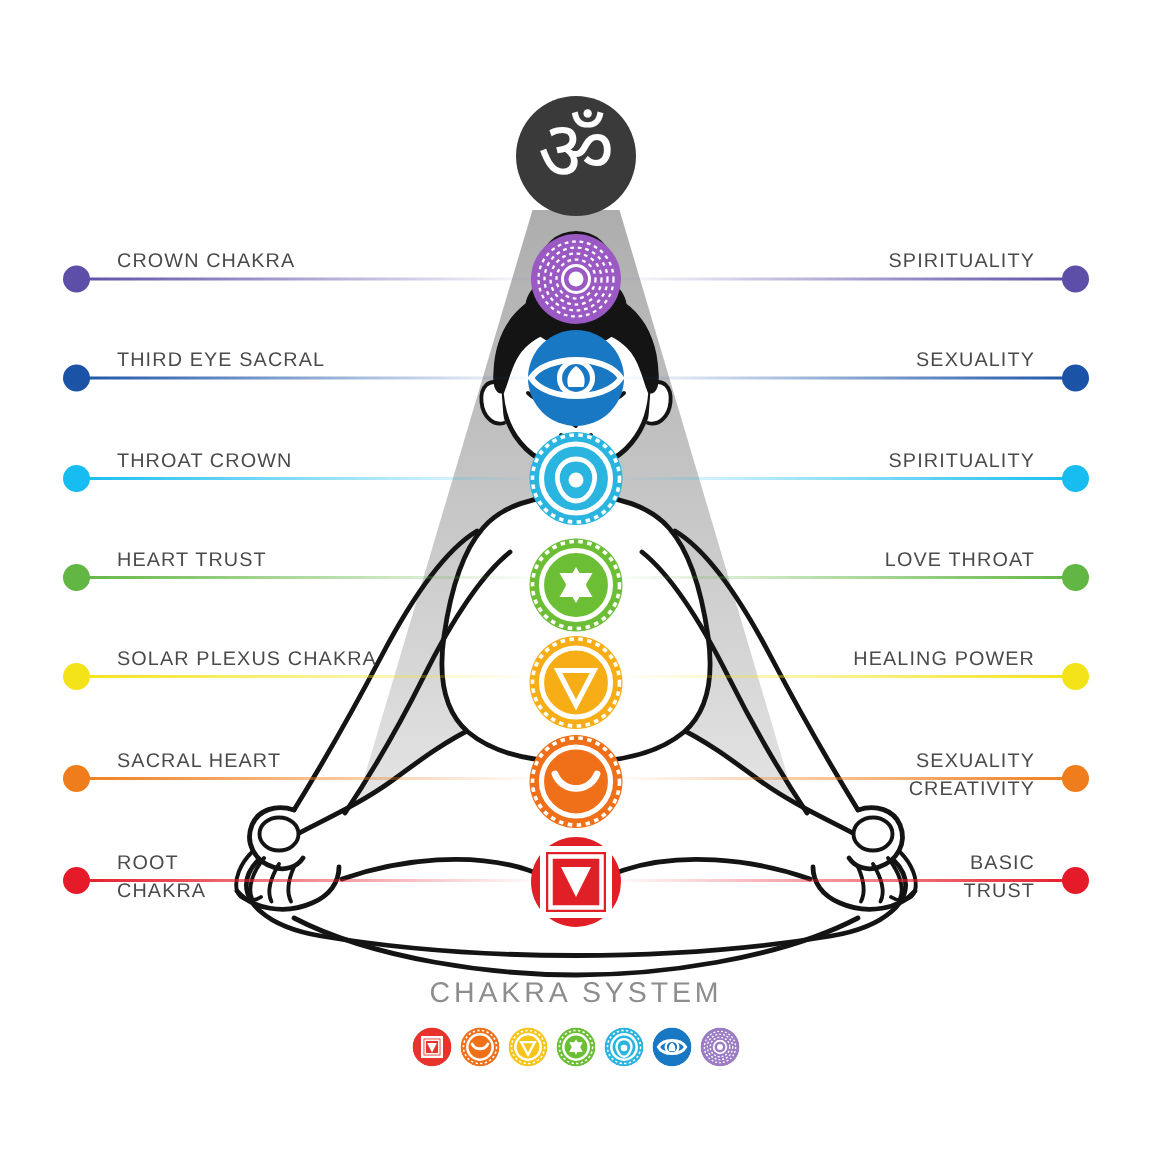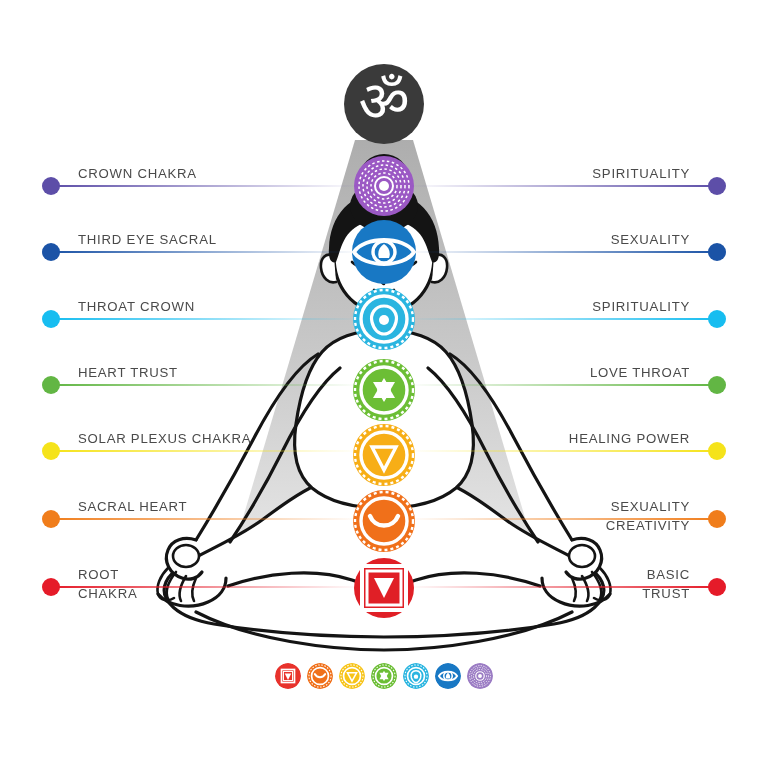--- a/index.html
+++ b/index.html
@@ -369,20 +369,21 @@
       <span class="lbl left two-line">ROOT
 CHAKRA</span>
       <span class="line right" style="background:linear-gradient(to right,rgba(229,27,41,0),#e51b29);"></span>
       <span class="lbl right two-line">BASIC
 TRUST</span>
       <span class="dot right" style="background:#e51b29;"></span>
     </div>
   </div>
 
   <div class="footer">
+    <div class="footer-title">CHAKRA SYSTEM</div>
     <div class="footer-icons">
 
       <svg class="footer-icon" viewBox="0 0 40 40">
         <circle cx="20" cy="20" r="20" fill="#e8322c"></circle>
         <rect x="10" y="10" width="20" height="20" fill="none" stroke="#fff" stroke-width="2.6"></rect>
         <rect x="13" y="13" width="14" height="14" fill="none" stroke="#fff" stroke-width="1.6"></rect>
         <path d="M15,16 L25,16 L20,26 Z" fill="#fff"></path>
       </svg>
 
       <svg class="footer-icon" viewBox="0 0 40 40">

